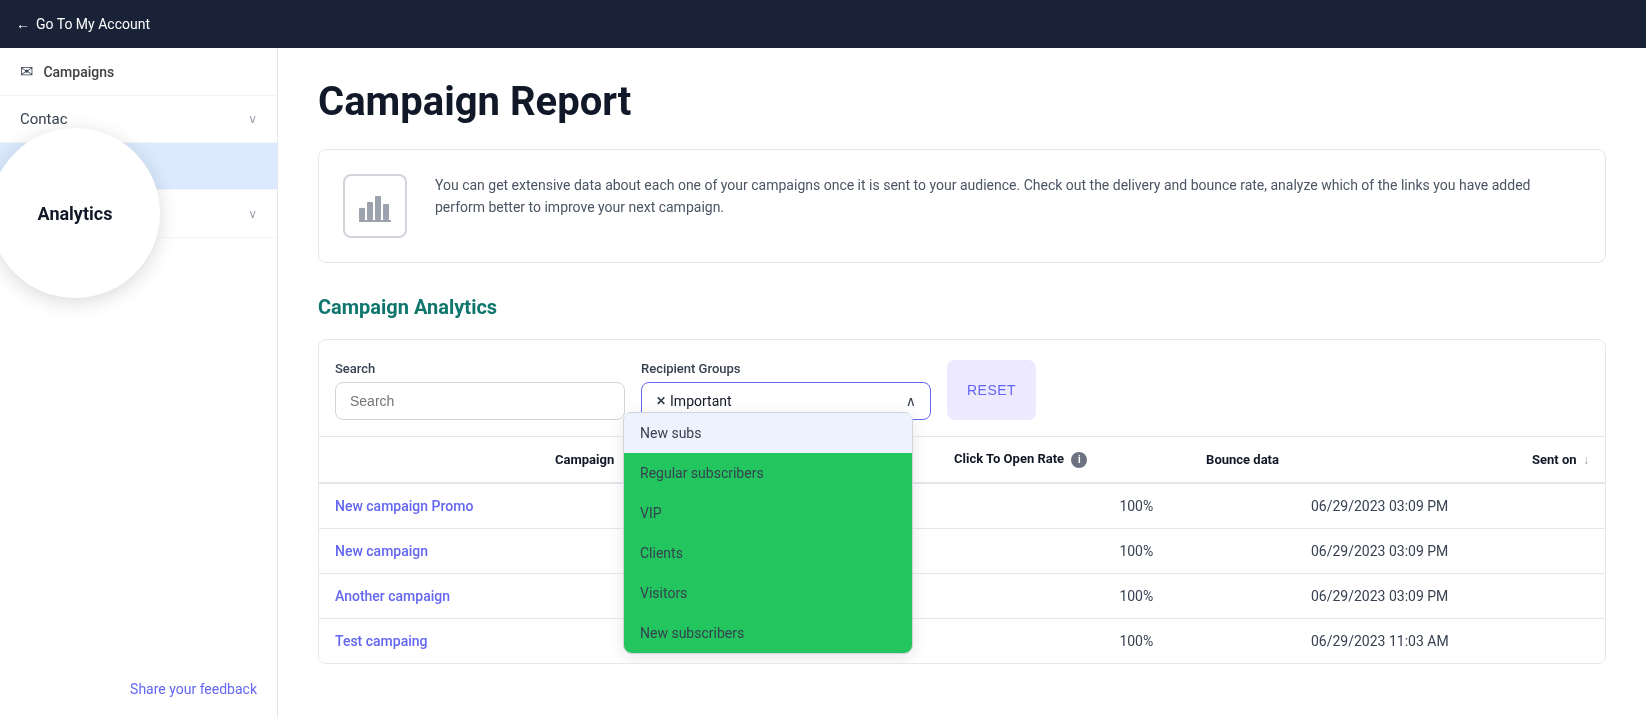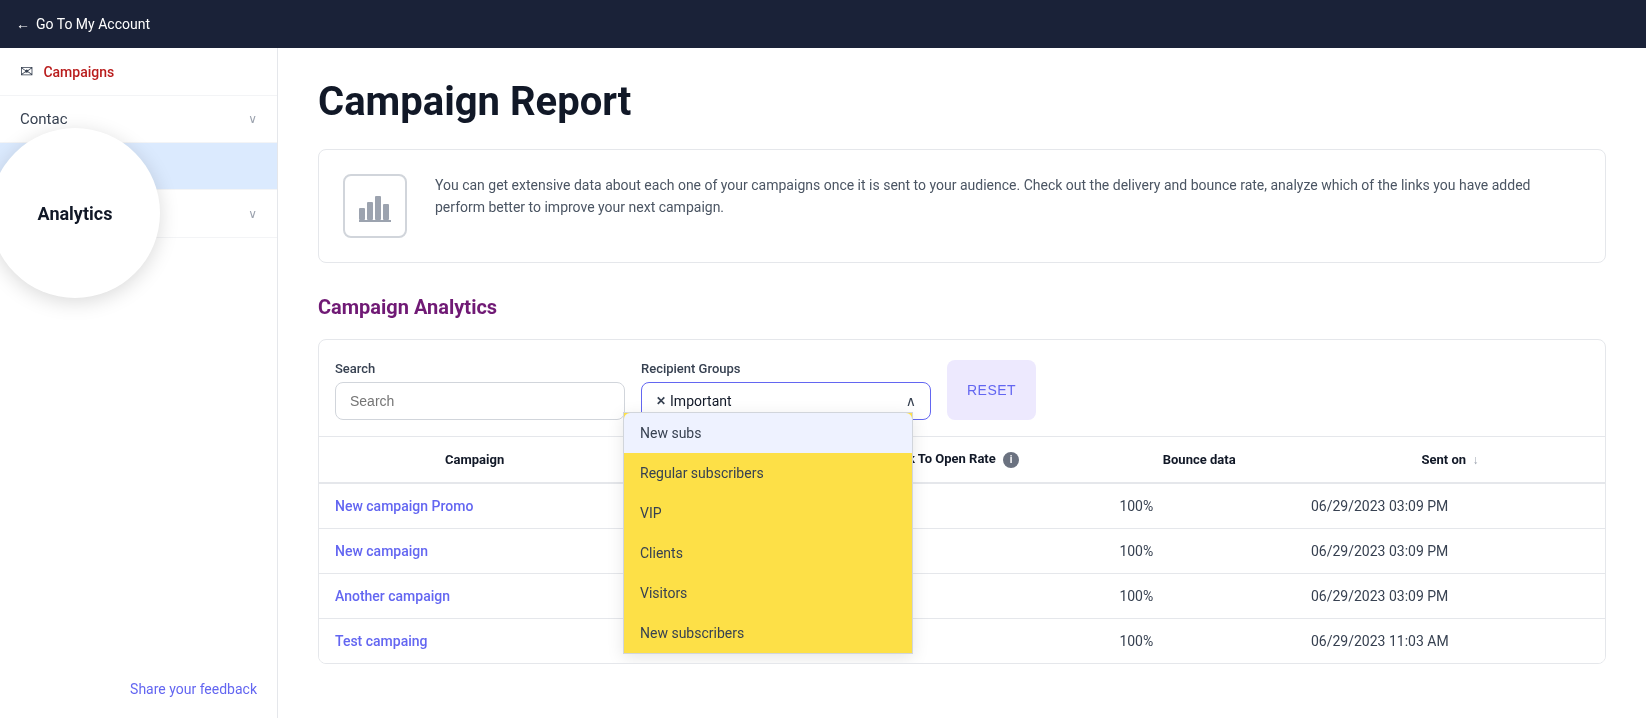--- a/index.html
+++ b/index.html
@@ -126,21 +126,21 @@
 
     .info-text {
       font-size: 14px;
       color: #4b5563;
       line-height: 1.6;
     }
 
     .section-title {
       font-size: 20px;
       font-weight: 700;
-      color: #701a75;
+      color: #0f766e;
       margin-bottom: 20px;
     }
 
     .filter-group {
       display: flex;
       flex-direction: column;
       gap: 6px;
     }
 
     .filter-label {
@@ -203,23 +203,23 @@
       font-weight: 400;
       cursor: pointer;
       letter-spacing: 0.5px;
     }
 
     .dropdown-menu {
       position: absolute;
       top: calc(100% + 2px);
       left: 304px;
       width: 290px;
-      background: #fde047;
+      background: #22c55e;
       border: 1.5px solid #d1d5db;
-      border-radius: 0;
+      border-radius: 9px;
       box-shadow: 0 4px 16px rgba(0,0,0,0.1);
       z-index: 100;
     }
 
     .dropdown-item {
       padding: 12px 16px;
       font-size: 14px;
       color: #374151;
       cursor: pointer;
     }
@@ -244,21 +244,21 @@
       border-collapse: collapse;
     }
 
     thead tr {
       border-bottom: 2px solid #e5e7eb;
       background: #fff;
     }
 
     thead th {
       padding: 14px 16px;
-      text-align: center;
+      text-align: right;
       font-size: 13px;
       font-weight: 700;
       color: #111827;
     }
 
     tbody tr {
       border-bottom: 1px solid #e5e7eb;
       background: white;
     }
 
@@ -309,21 +309,21 @@
       font-size: 14px;
     }
 
     .sidebar-icon {
       font-size: 14px;
       color: #6b7280;
     }
 
     .campaigns-label {
       font-size: 14px;
-      color: #b91c1c;
+      color: #404040;
       font-weight: 500;
     }
 
     .campaigns-icon {
       font-size: 16px;
     }
 
     .analytics-label-full {
       font-size: 18px;
       font-weight: 700;

